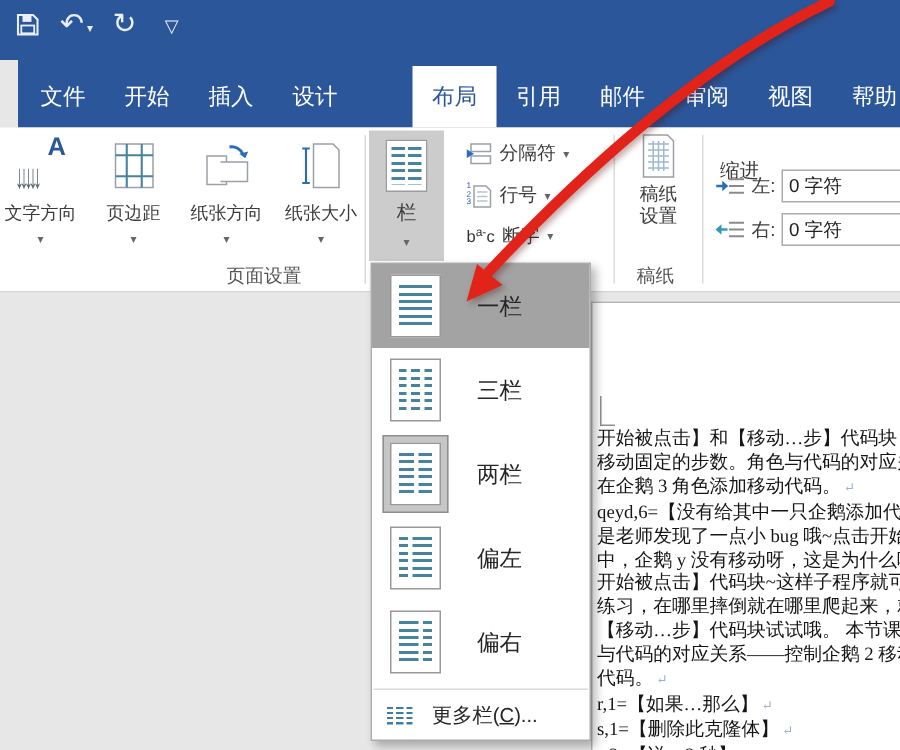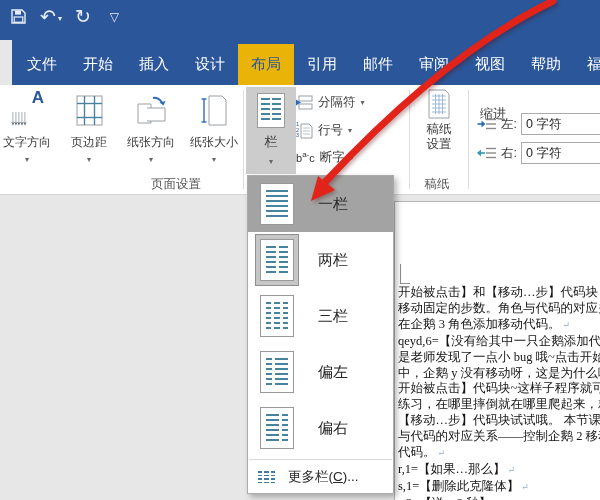--- a/index.html
+++ b/index.html
@@ -12,21 +12,21 @@
   .qat .glyph{font-size:19px;line-height:1;cursor:pointer;}
   .undo-wrap{display:flex;align-items:flex-end;gap:2px;}
   .tiny-caret{font-size:8px;color:#e9eefa;padding-bottom:3px;}
   .customize{font-size:12px;padding-left:6px;cursor:pointer;}
 
   
   .tabbar{position:absolute;left:12px;top:40px;width:100%;height:45px;background:#2b579a;
           display:flex;align-items:flex-end;padding-left:2px;box-sizing:border-box;}
   .tab{height:41px;display:flex;align-items:center;padding:0 13px;color:#fff;font-size:15px;
        white-space:nowrap;cursor:pointer;}
-  .tab.active{background:#eab308;color:#2b579a;}
+  .tab.active{background:#ffffff;color:#2b579a;margin-left:37px;}
 
   
   .ribbon{position:absolute;left:0;top:85px;width:100%;height:110px;background:#fff;
           border-bottom:1px solid #d4d4d4;box-sizing:border-box;}
   .vsep{position:absolute;top:5px;bottom:5px;width:1px;background:#dcdcdc;}
   .bigbtn{position:absolute;top:3px;display:flex;flex-direction:column;align-items:center;cursor:pointer;}
   .bigbtn .icn{height:44px;display:flex;align-items:center;justify-content:center;}
   .bigbtn .lbl{font-size:12px;color:#3b3b3b;margin-top:2px;white-space:nowrap;}
   .bigbtn .caret{font-size:8px;color:#666;margin-top:4px;}
   .grouplabel{position:absolute;top:91px;font-size:12.5px;color:#555;text-align:center;white-space:nowrap;}
@@ -40,21 +40,21 @@
   
   .colbtn{position:absolute;left:246px;top:2px;width:50px;height:87px;background:#cccccc;
           display:flex;flex-direction:column;align-items:center;padding-top:6px;box-sizing:border-box;cursor:pointer;}
   .colicon{width:28px;height:35px;background:#fff;border:1px solid #9b9b9b;display:flex;gap:2px;
            padding:4px 3px;box-sizing:border-box;}
   .stripe{background:repeating-linear-gradient(to bottom,#47839f 0 2px,transparent 2px 5px);}
   .colicon .c{flex:1;}
   .colbtn .lbl{font-size:13px;color:#3b3b3b;margin-top:5px;}
   .colbtn .caret{font-size:8px;color:#666;margin-top:6px;}
 
-  .smallrow{position:absolute;left:296px;display:flex;align-items:center;gap:5px;
+  .smallrow{position:absolute;left:311px;display:flex;align-items:center;gap:5px;
             font-size:12.5px;color:#3b3b3b;cursor:pointer;}
   .smallrow .caret{font-size:8px;color:#666;}
   .hyph{font-size:11px;color:#333;line-height:1;display:flex;align-items:flex-end;}
   .hyph .sup{font-size:8px;margin-bottom:5px;}
   .lnicon{display:flex;align-items:center;gap:1px;}
   .lndigits{display:flex;flex-direction:column;font-size:5.5px;color:#2b579a;line-height:1;}
 
   .genko{position:absolute;left:412px;top:4px;width:54px;display:flex;flex-direction:column;
          align-items:center;cursor:pointer;}
   .genko .lbl{font-size:12.5px;color:#3b3b3b;line-height:15px;margin-top:3px;text-align:center;}
@@ -323,37 +323,37 @@
   <div class="menu" id="colMenu">
       <div class="menu-item hover">
         <span class="iconwrap">
           <span class="mi-icon">
             <span class="stripe" style="flex: 1 1 0%;"></span>
           </span>
         </span>
         <span class="mi-label">一栏</span>
       </div>
       <div class="menu-item">
+        <span class="iconwrap">
+          <span class="mi-icon">
+            <span class="stripe" style="flex: 1 1 0%;"></span>
+            <span class="stripe" style="flex: 1 1 0%;"></span>
+            <span class="stripe" style="flex: 1 1 0%;"></span>
+          </span>
+        </span>
+        <span class="mi-label">三栏</span>
+      </div>
+      <div class="menu-item">
         <span class="iconwrap selected">
           <span class="mi-icon">
             <span class="stripe" style="flex: 1 1 0%;"></span>
             <span class="stripe" style="flex: 1 1 0%;"></span>
           </span>
         </span>
         <span class="mi-label">两栏</span>
-      </div>
-      <div class="menu-item">
-        <span class="iconwrap">
-          <span class="mi-icon">
-            <span class="stripe" style="flex: 1 1 0%;"></span>
-            <span class="stripe" style="flex: 1 1 0%;"></span>
-            <span class="stripe" style="flex: 1 1 0%;"></span>
-          </span>
-        </span>
-        <span class="mi-label">三栏</span>
       </div>
       <div class="menu-item">
         <span class="iconwrap">
           <span class="mi-icon">
             <span class="stripe" style="flex: 0.45 1 0%;"></span>
             <span class="stripe" style="flex: 1 1 0%;"></span>
           </span>
         </span>
         <span class="mi-label">偏左</span>
       </div>

